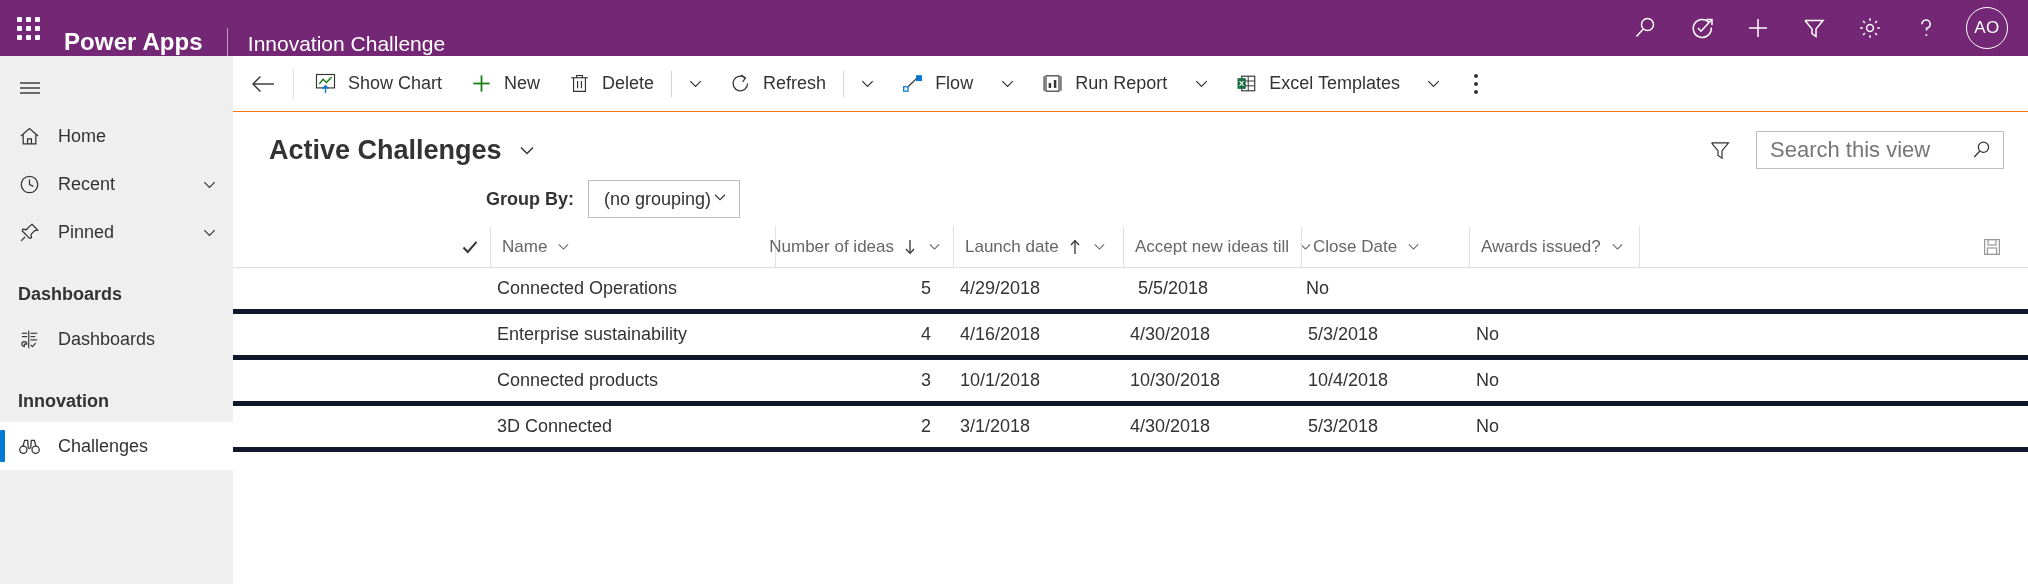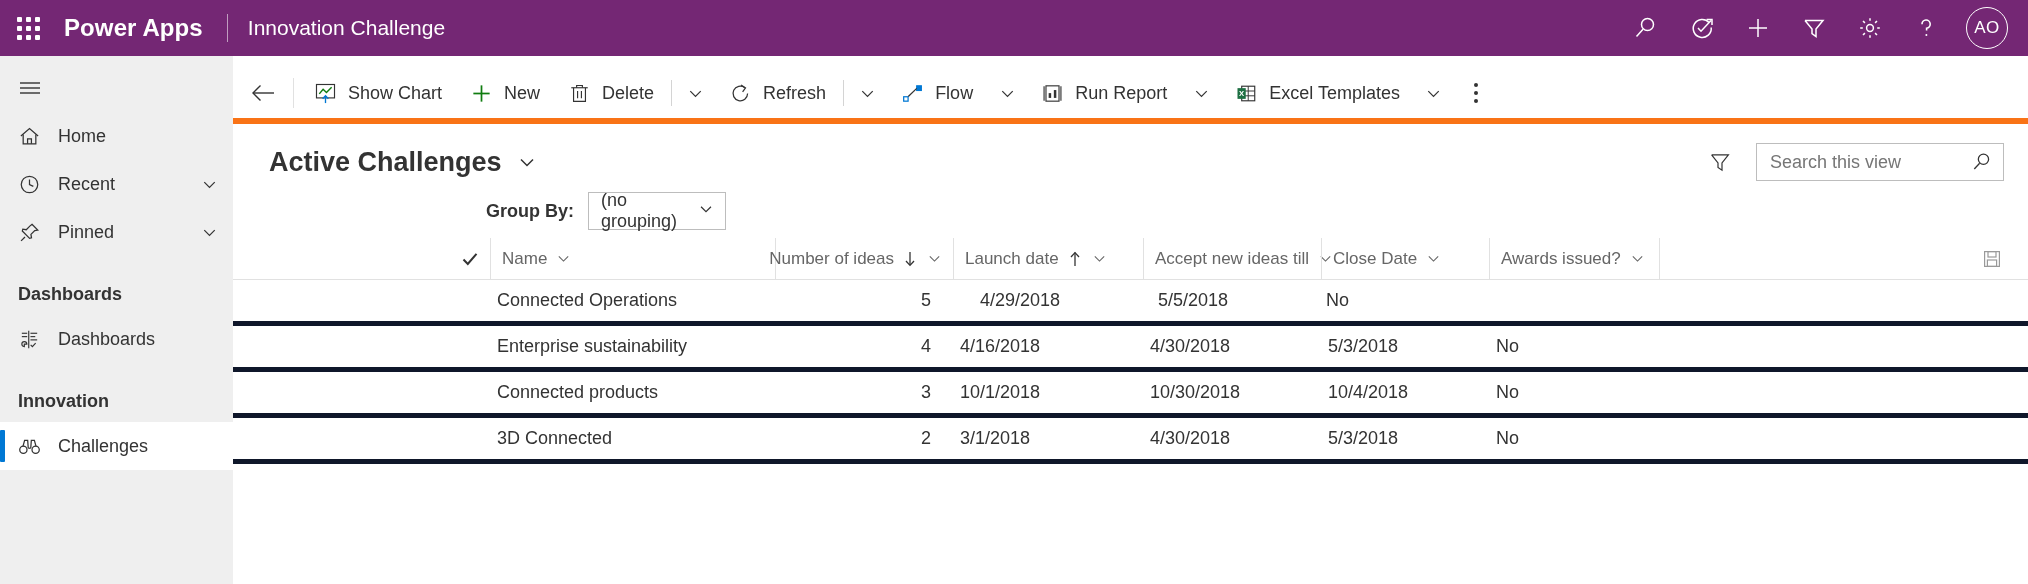--- a/index.html
+++ b/index.html
@@ -8,21 +8,21 @@
     font-family: "Liberation Sans", "DejaVu Sans", sans-serif;
     background: #ffffff;
     overflow: hidden;
   }
   .app { width: 2028px; height: 584px; position: relative; display: flex; flex-direction: column; }
 
   
   .topbar {
     height: 56px; min-height: 56px;
     background: #742774;
-    display: flex; align-items: center;
+    display: flex; align-items: flex-end;
     color: #ffffff;
     position: relative; z-index: 5;
   }
   .waffle { width: 56px; height: 56px; display: flex; align-items: center; justify-content: center; cursor: pointer; }
   .waffle-grid { display: grid; grid-template-columns: repeat(3, 5px); grid-template-rows: repeat(3, 5px); gap: 4px; }
   .waffle-grid i { display: block; width: 5px; height: 5px; background: #fff; border-radius: 1px; }
   .brand { font-size: 24px; font-weight: bold; letter-spacing: .1px; padding: 0 4px 0 8px; white-space: nowrap; }
   .vsep { width: 1px; height: 28px; background: rgba(255,255,255,.55); margin: 0 20px; }
   .appname { font-size: 21px; font-weight: 400; white-space: nowrap; }
   .topbar-right { margin-left: auto; display: flex; align-items: center; padding-right: 20px; }
@@ -67,25 +67,24 @@
     padding: 18px 0 10px 18px; white-space: nowrap;
   }
   .sp8 { height: 10px; }
 
   
   .main { flex: 1; display: flex; flex-direction: column; min-width: 0; background: #ffffff; }
 
   
   .cmdbar {
     height: 56px; min-height: 56px;
-    border-bottom: 6px solid #f97316;
+    border-bottom: 1px solid #f97316;
     display: flex; align-items: center;
     padding-left: 6px;
     white-space: nowrap;
-    margin-top: 12px;
   }
   .backbtn { width: 48px; height: 48px; display: flex; align-items: center; justify-content: center; cursor: pointer; }
   .cmdsep { width: 1px; height: 30px; background: #e1e1e1; margin: 0 6px; }
   .cmd {
     height: 48px; display: flex; align-items: center;
     padding: 0 14px; font-size: 18px; color: #333333; cursor: pointer;
   }
   .cmd .cicon { display: flex; align-items: center; margin-right: 11px; }
   .cmd .clabel { white-space: nowrap; }
   .caret { width: 40px; height: 48px; display: flex; align-items: center; justify-content: center; cursor: pointer; }
@@ -108,35 +107,35 @@
   .viewhdr-right { margin-left: auto; display: flex; align-items: center; }
   .filterbtn { width: 44px; height: 44px; display: flex; align-items: center; justify-content: center; cursor: pointer; }
   .searchbox {
     width: 248px; height: 38px;
     border: 1px solid #bdbdbd; background: #fff;
     display: flex; align-items: center;
     padding: 0 10px 0 13px; margin-left: 14px;
   }
   .searchbox input {
     flex: 1; border: none; outline: none;
-    font-size: 18px; color: #333; font-family: inherit;
+    font-size: 22px; color: #333; font-family: inherit;
     background: transparent; min-width: 0;
   }
   .searchbox input::placeholder { color: #767676; }
   .searchbox .sicon { display: flex; align-items: center; margin-left: 6px; cursor: pointer; }
 
   
   .groupbar {
     display: flex; align-items: center;
     padding: 8px 24px 10px 253px;
     height: 52px; min-height: 52px;
   }
   .grouplabel { font-size: 18px; font-weight: bold; color: #333333; margin-right: 14px; white-space: nowrap; }
   .groupselect {
-    width: 138px; height: 38px;
+    width: 152px; height: 38px;
     border: 1px solid #bdbdbd; background: #fff;
     display: flex; align-items: center; justify-content: flex-end;
     padding: 0 10px 0 12px; font-size: 18px; color: #333333; cursor: pointer;
   }
 
   
   .grid { flex: 1; display: flex; flex-direction: column; min-height: 0; overflow: hidden; }
   .gridhdr {
     display: flex; align-items: center;
     height: 42px; min-height: 42px;
@@ -166,21 +165,21 @@
     font-size: 18px; color: #333333;
   }
   .cell { padding: 0 8px 0 11px; display: flex; align-items: center; height: 46px; white-space: nowrap; overflow: hidden; }
   .cell.num { justify-content: flex-end; padding-right: 18px; }
   .cell a { color: #333333; text-decoration: none; cursor: pointer; }
 
   
   .c-name  { width: 285px; }
   .c-ideas { width: 178px; }
   .c-launch{ width: 170px; }
-  .c-accept{ width: 178px; margin-left: 20px; }
+  .c-accept{ width: 178px; }
   .c-close { width: 168px; }
   .c-award { width: 170px; }
   .c-rest  { flex: 1; min-width: 0; }
 </style>
 </head>
 <body>
 
 <div class="app">
 
   <div class="topbar">

